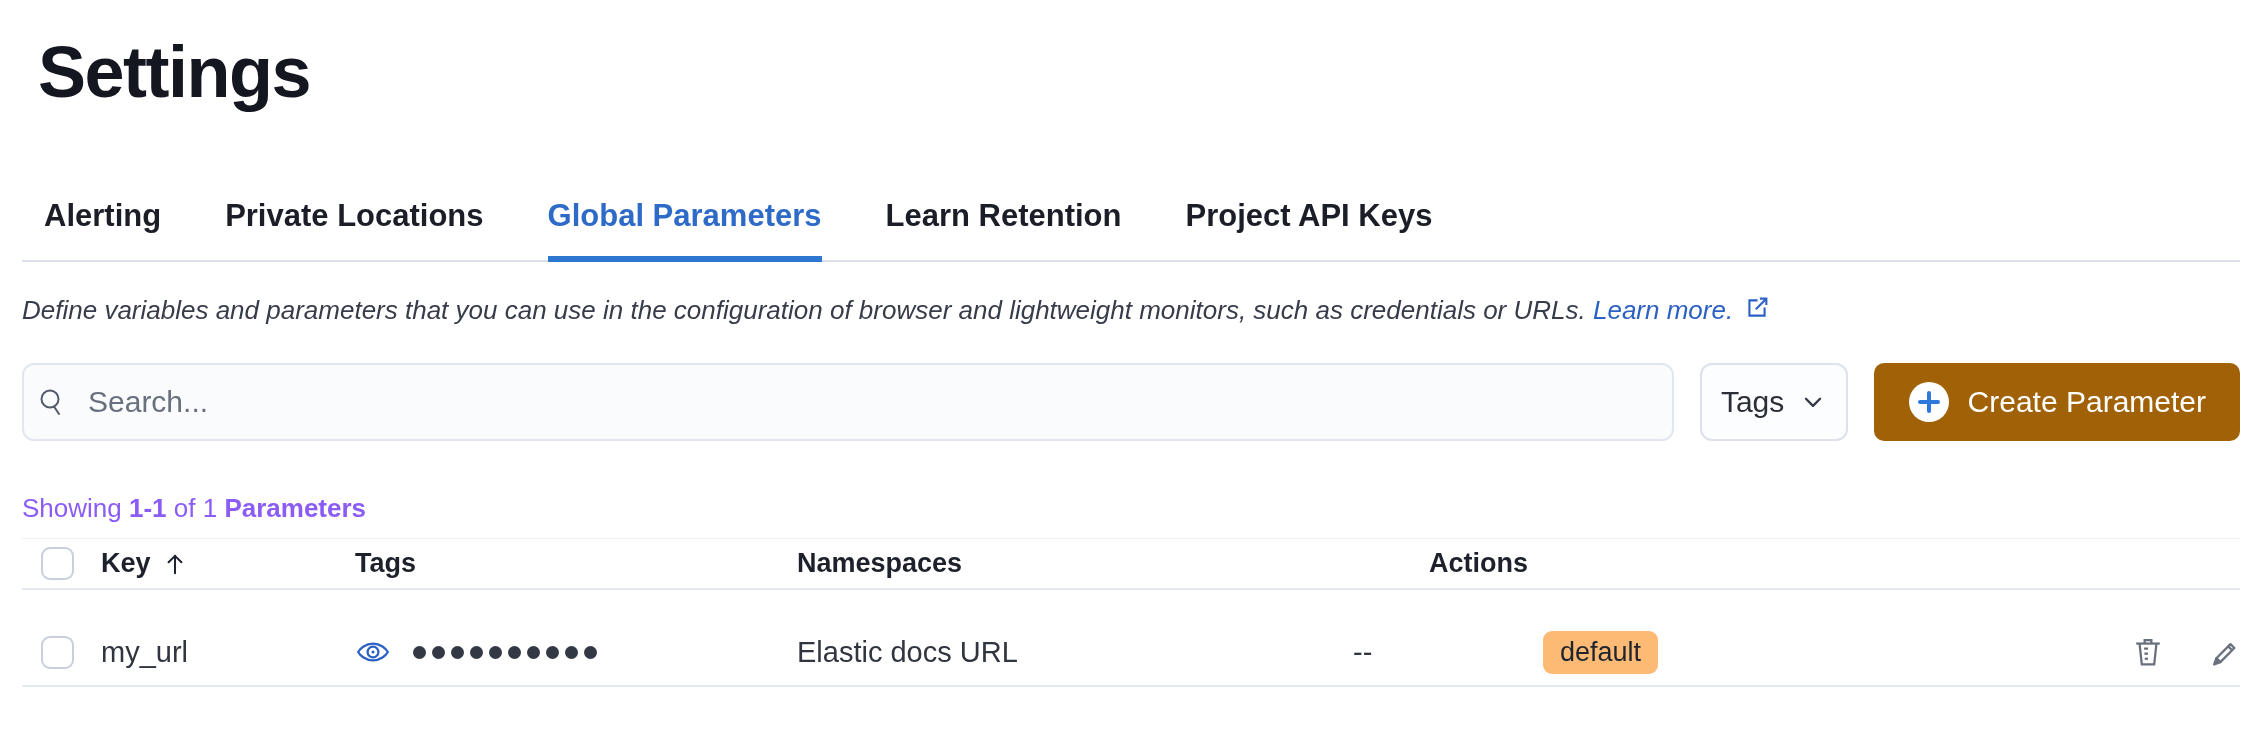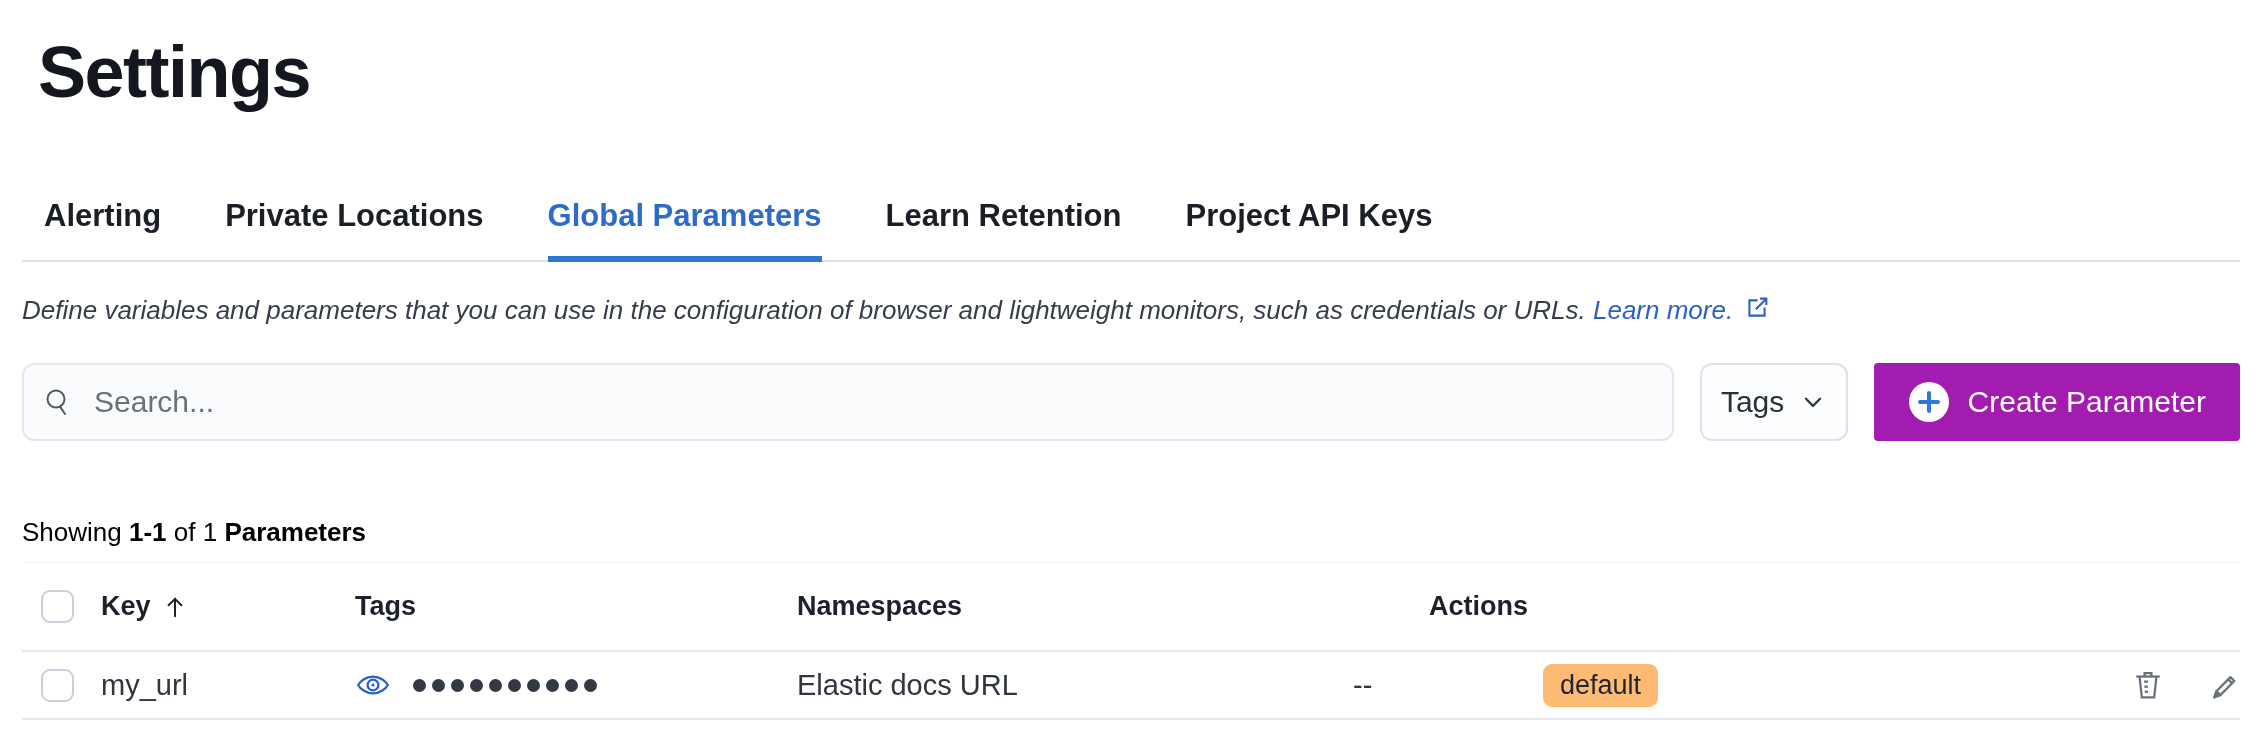--- a/index.html
+++ b/index.html
@@ -21,44 +21,44 @@
          height:6px; background:#2e77d0; }
 
   
   .desc { margin-top:24px; font-size:26px; line-height:48px; color:#363c49;
           max-width:2200px;font-style:italic; }
   .learn-more { color:#2b61c4; text-decoration:none; cursor:pointer; white-space:nowrap; }
   .ext-icon { display:inline-block; vertical-align:-3px; margin-left:10px; }
 
   
   .toolbar { display:flex; gap:26px; margin-top:26px; height:78px; }
-  .search-box { flex:1; display:flex; align-items:center; gap:20px; padding:0 18px;
+  .search-box { flex:1; display:flex; align-items:center; gap:20px; padding:0 12px;
                 background:#fafbfd; border:2px solid #e2e6f0; border-radius:12px; }
   .search-box input { flex:1; border:none; outline:none; background:transparent;
                 font-size:30px; color:#343a46; font-family:inherit; }
   .search-box input::placeholder { color:#69707d; opacity:1; }
   .tags-btn { display:flex; align-items:center; justify-content:center; gap:16px;
               width:148px; background:#fcfdfe; border:2px solid #dde1ec;
               border-radius:12px; font-size:30px; color:#2b2f38; cursor:pointer;
               font-family:inherit; }
   .create-btn { display:flex; align-items:center; gap:18px; padding:0 34px;
-              background:#a21caf; border:none; border-radius:4px; color:#ffffff;
+              background:#a16207; border:none; border-radius:10px; color:#ffffff;
               font-size:30px; font-weight:500; cursor:pointer; font-family:inherit; }
 
   
-  .showing { margin-top:76px; font-size:26px; color:#000000; }
+  .showing { margin-top:52px; font-size:26px; color:#8b5cf6; }
   .showing b { font-weight:700; }
 
   
   .table { margin-top:14px; }
   .thead, .trow { display:grid;
       grid-template-columns:64px 254px 442px 556px 190px 572px 1fr;
       align-items:center; }
-  .thead { height:90px; border-top:1px solid #eef0f5; border-bottom:2px solid #e4e8f0; }
-  .trow  { height:68px; border-bottom:2px solid #e4e8f0; }
+  .thead { height:52px; border-top:1px solid #eef0f5; border-bottom:2px solid #e4e8f0; }
+  .trow  { height:68px; border-bottom:2px solid #e4e8f0;margin-top:29px; }
   .cell  { padding-left:15px; }
   .th { font-size:27px; font-weight:700; color:#1d212b; display:flex;
         align-items:center; gap:10px; }
   .td { font-size:29px; color:#30353f; }
   .cell-check { padding-left:19px; }
   .checkbox { width:33px; height:33px; background:#fff; border:2px solid #c9cfdb;
               border-radius:9px; cursor:pointer; }
   .th-actions, .td-actions { display:flex; justify-content:flex-end;text-align:center; }
   .td-actions { gap:38px; align-items:center; }
   .value-cell { display:flex; align-items:center; gap:22px; }

